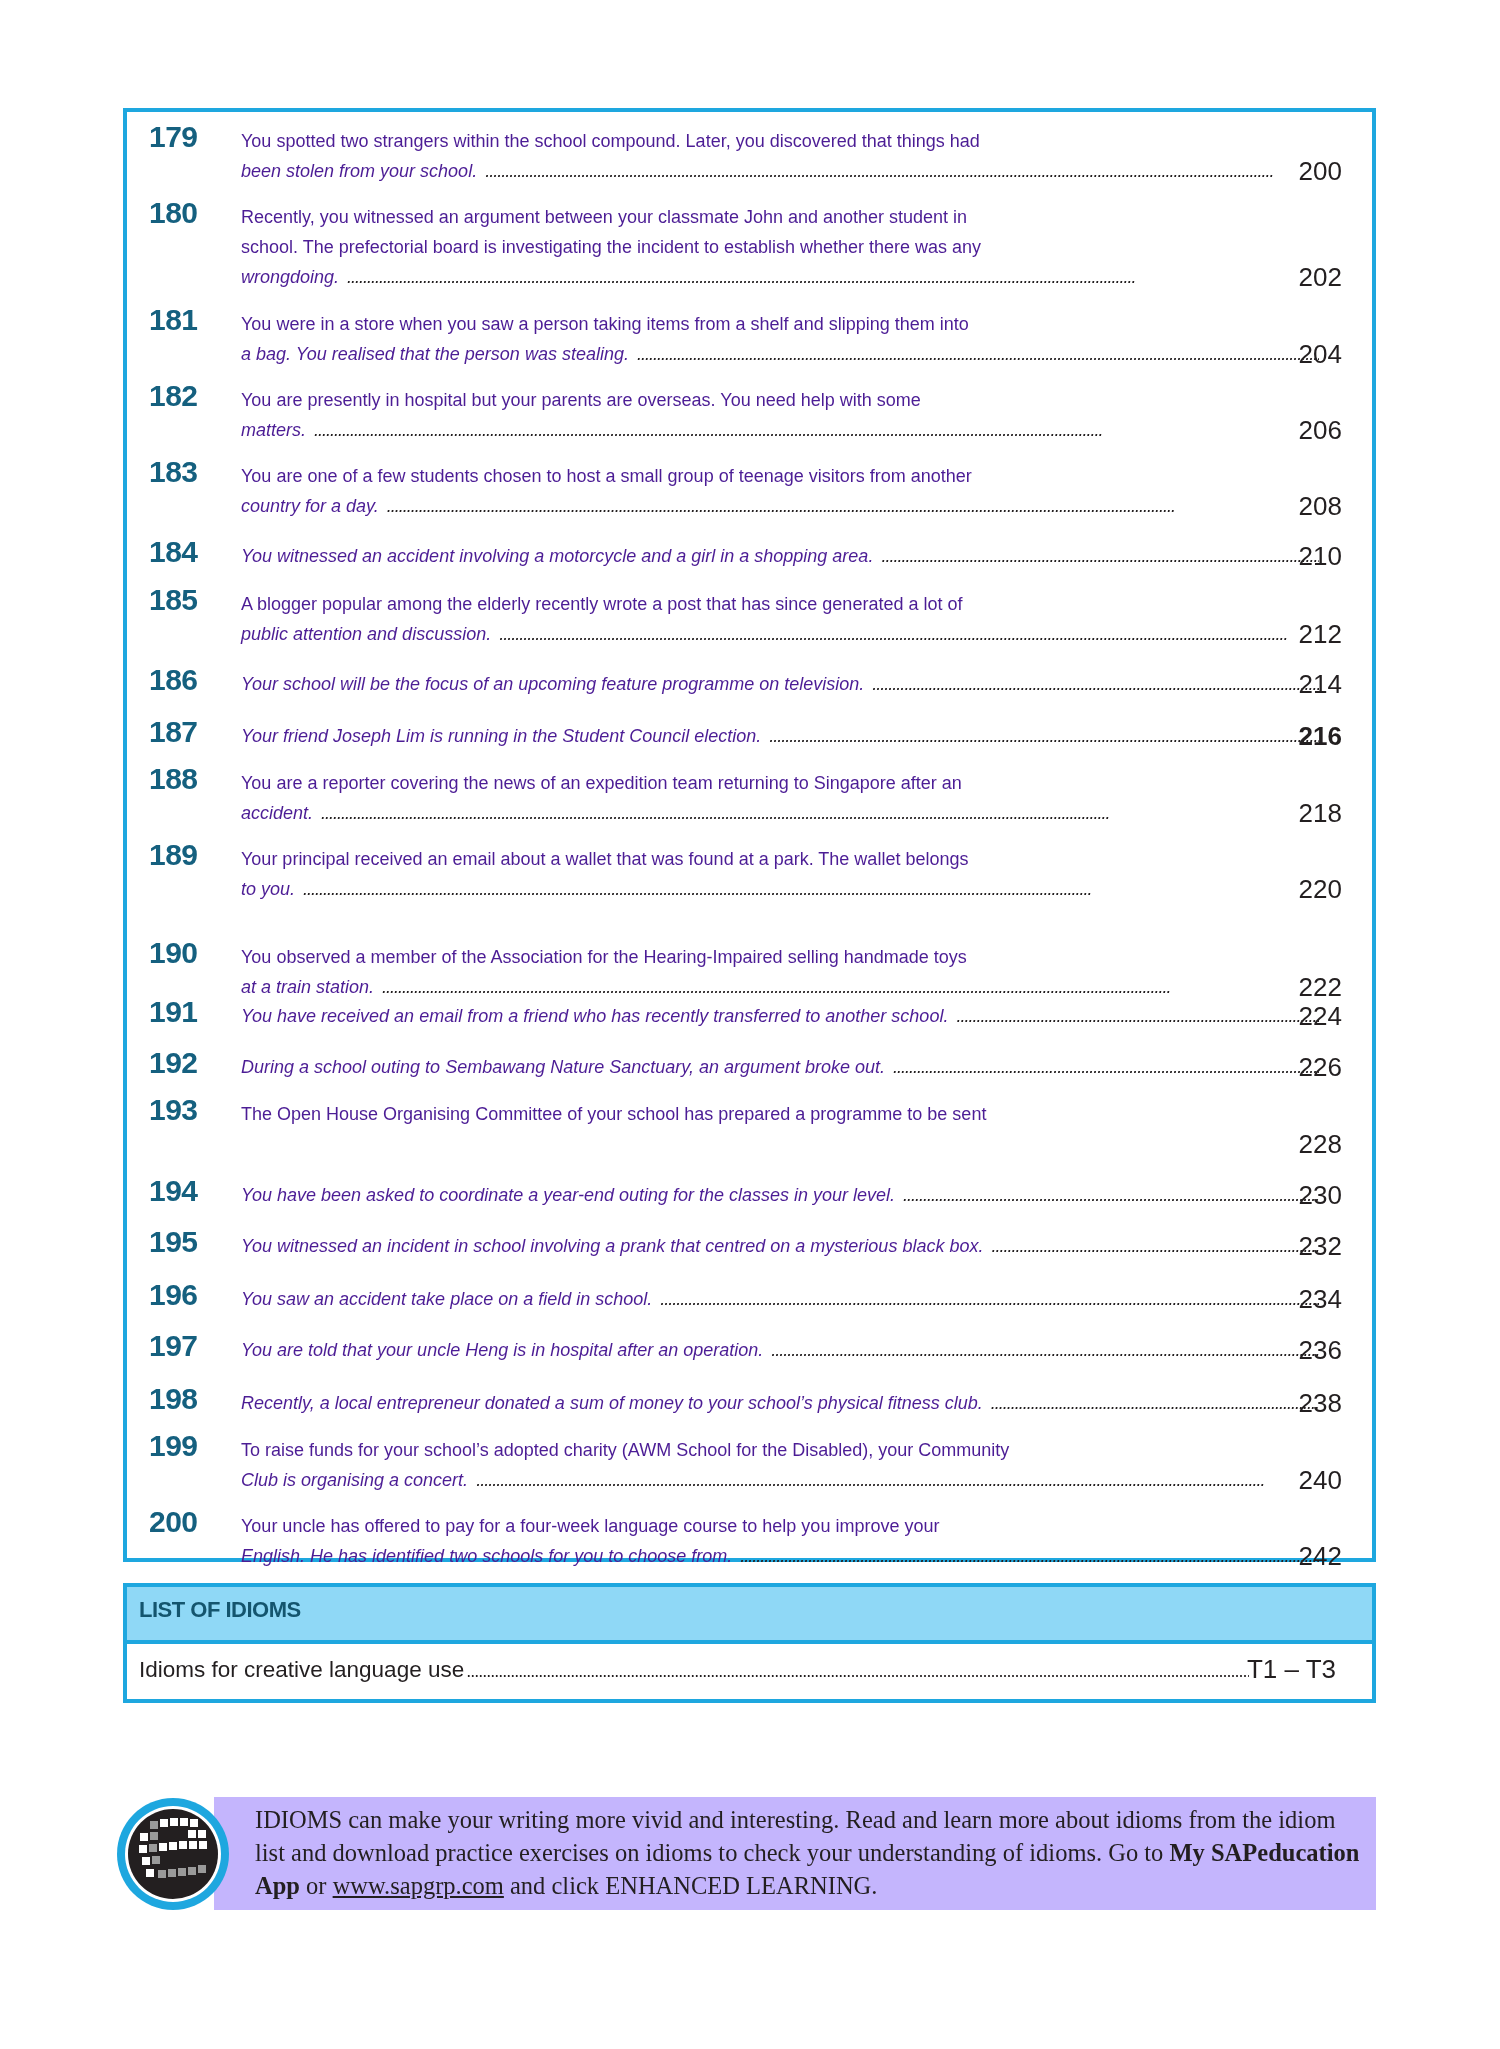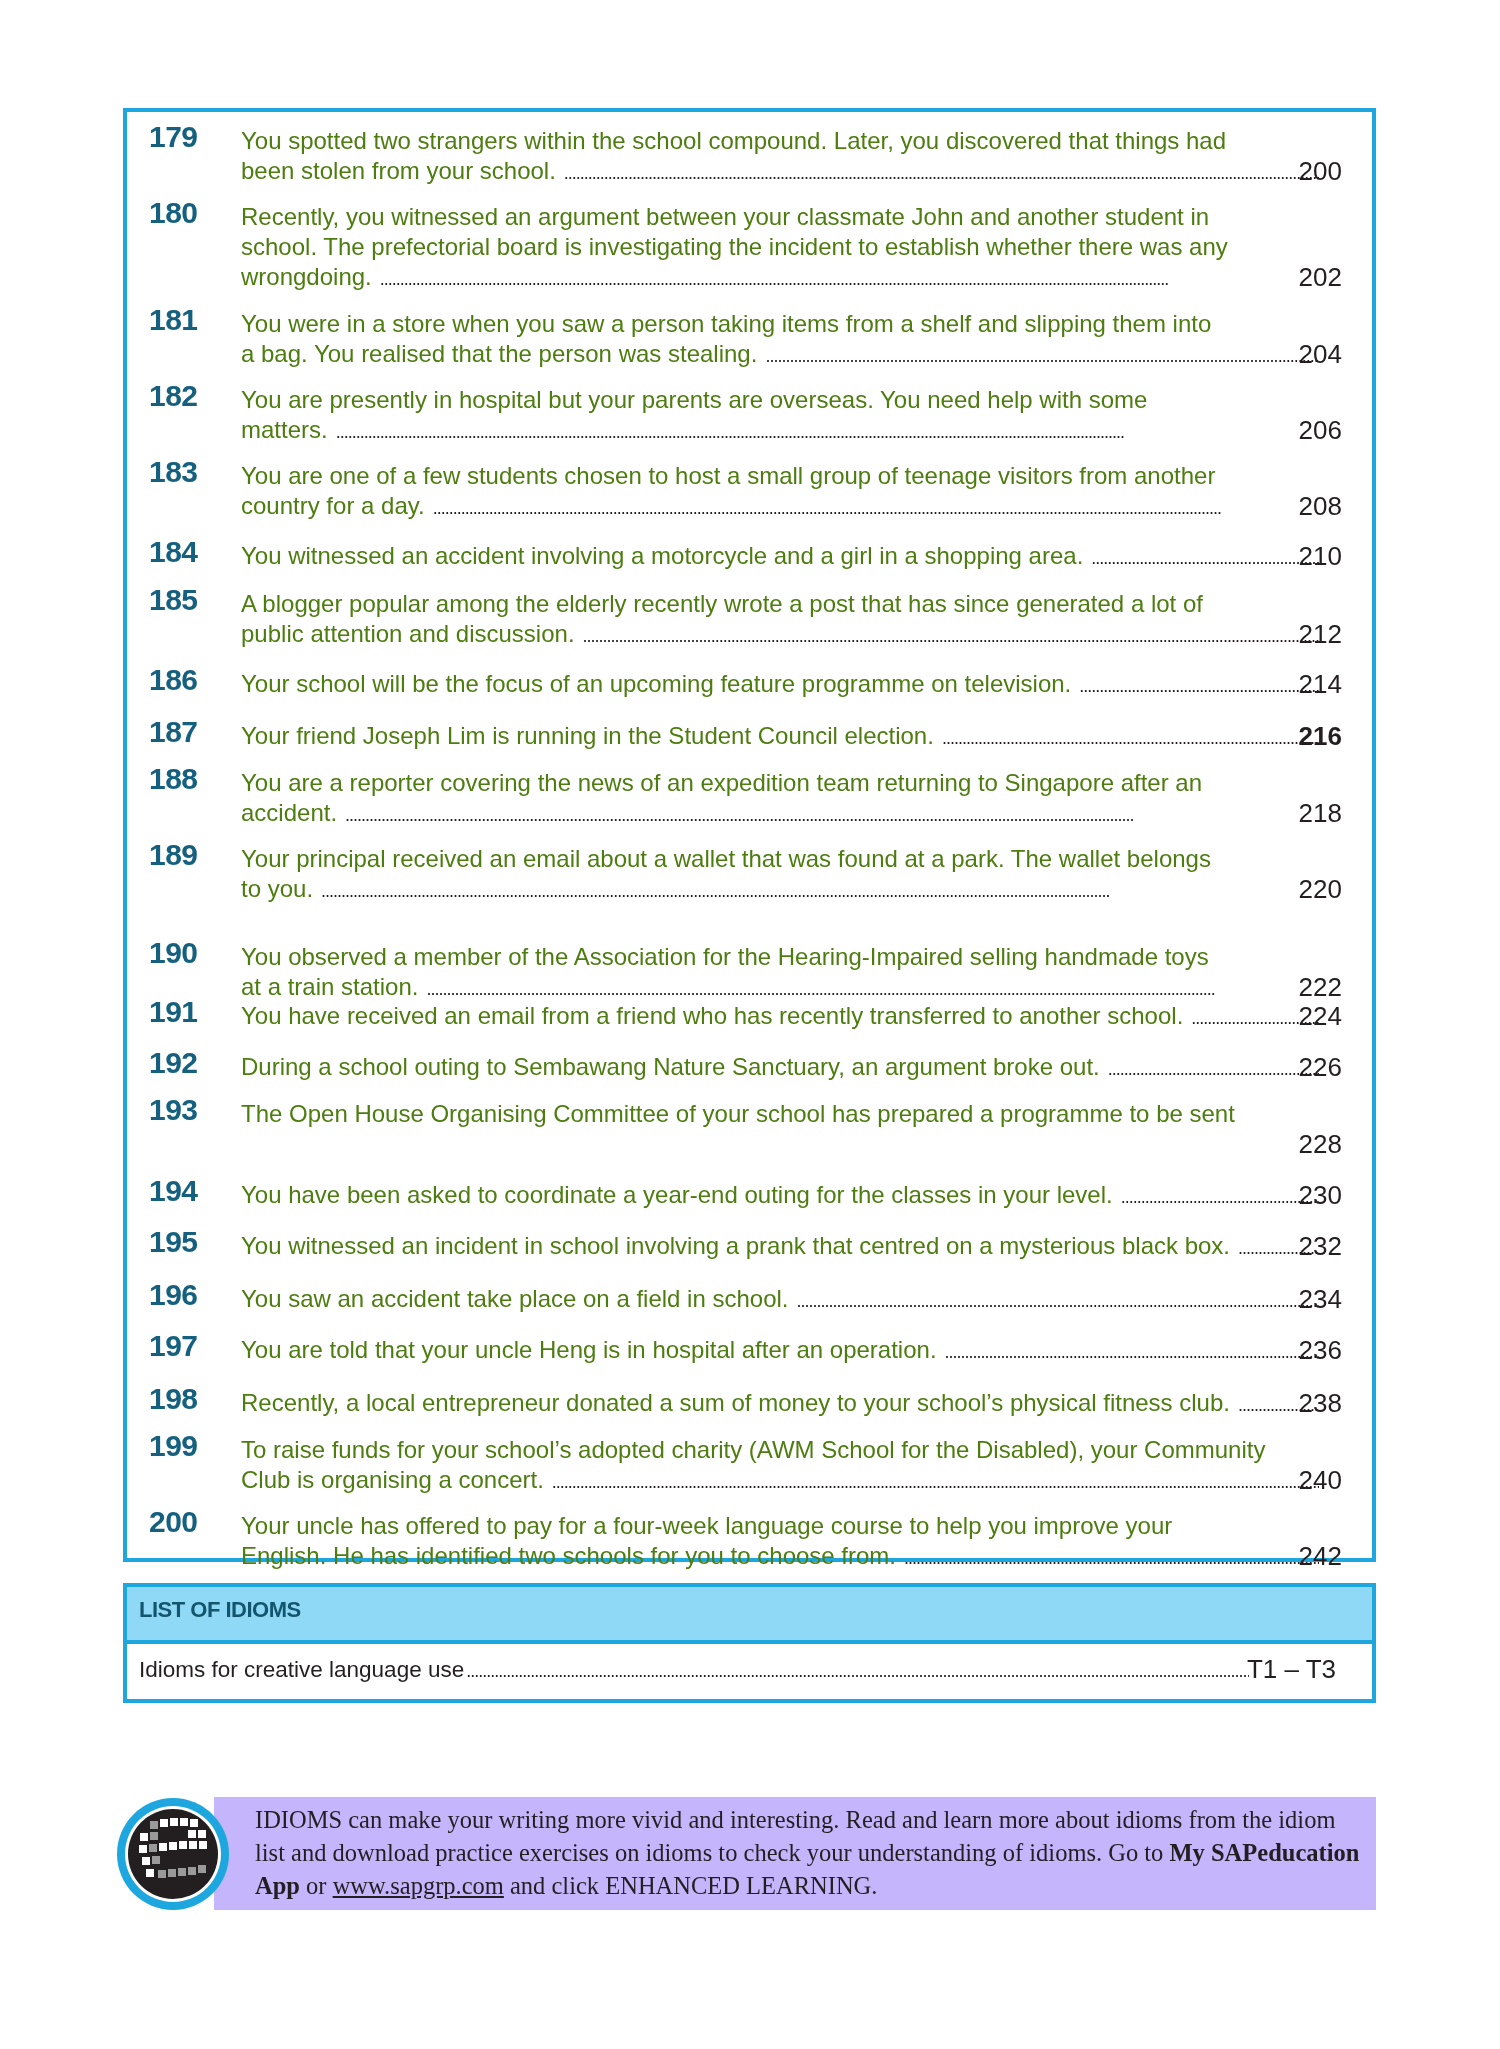--- a/index.html
+++ b/index.html
@@ -17,25 +17,25 @@
   .row {
     position: absolute; left: 0; width: 1245px;
   }
   .num {
     position: absolute; left: 22px; top: -6px;
     font-size: 30px; font-weight: bold; color: #15607f;
     letter-spacing: -0.5px;
   }
   .desc {
     position: absolute; left: 114px; width: 1078px;
-    font-size: 24px; line-height: 30px; color: #4d7c0f;
+    font-size: 18px; line-height: 30px; color: #4c1d95;
     text-align: justify;
   }
   .desc .last {
-    display: flex; align-items: baseline;
+    display: flex; align-items: baseline; font-style: italic;
   }
   .desc .last .txt { white-space: nowrap; }
   .leader {
     flex: 1 1 auto; overflow: hidden; white-space: nowrap;
     margin-left: 8px; color: #231f20; font-size: 18px; letter-spacing: 1px;
   }
   .leader::after {
     content: ". . . . . . . . . . . . . . . . . . . . . . . . . . . . . . . . . . . . . . . . . . . . . . . . . . . . . . . . . . . . . . . . . . . . . . . . . . . . . . . . . . . . . . . . . . . . . . . . . . . . . . . . . . . . . . . . . . . . . . . . . . . . . . . . . . . . . . . . . . . . . . . . . . . . . . . . . . . . . . . . . . . . . . . . . . . . . . . . . . . . . . . . . . . . . . . . . . . . .";
     letter-spacing: -3px;
   }

